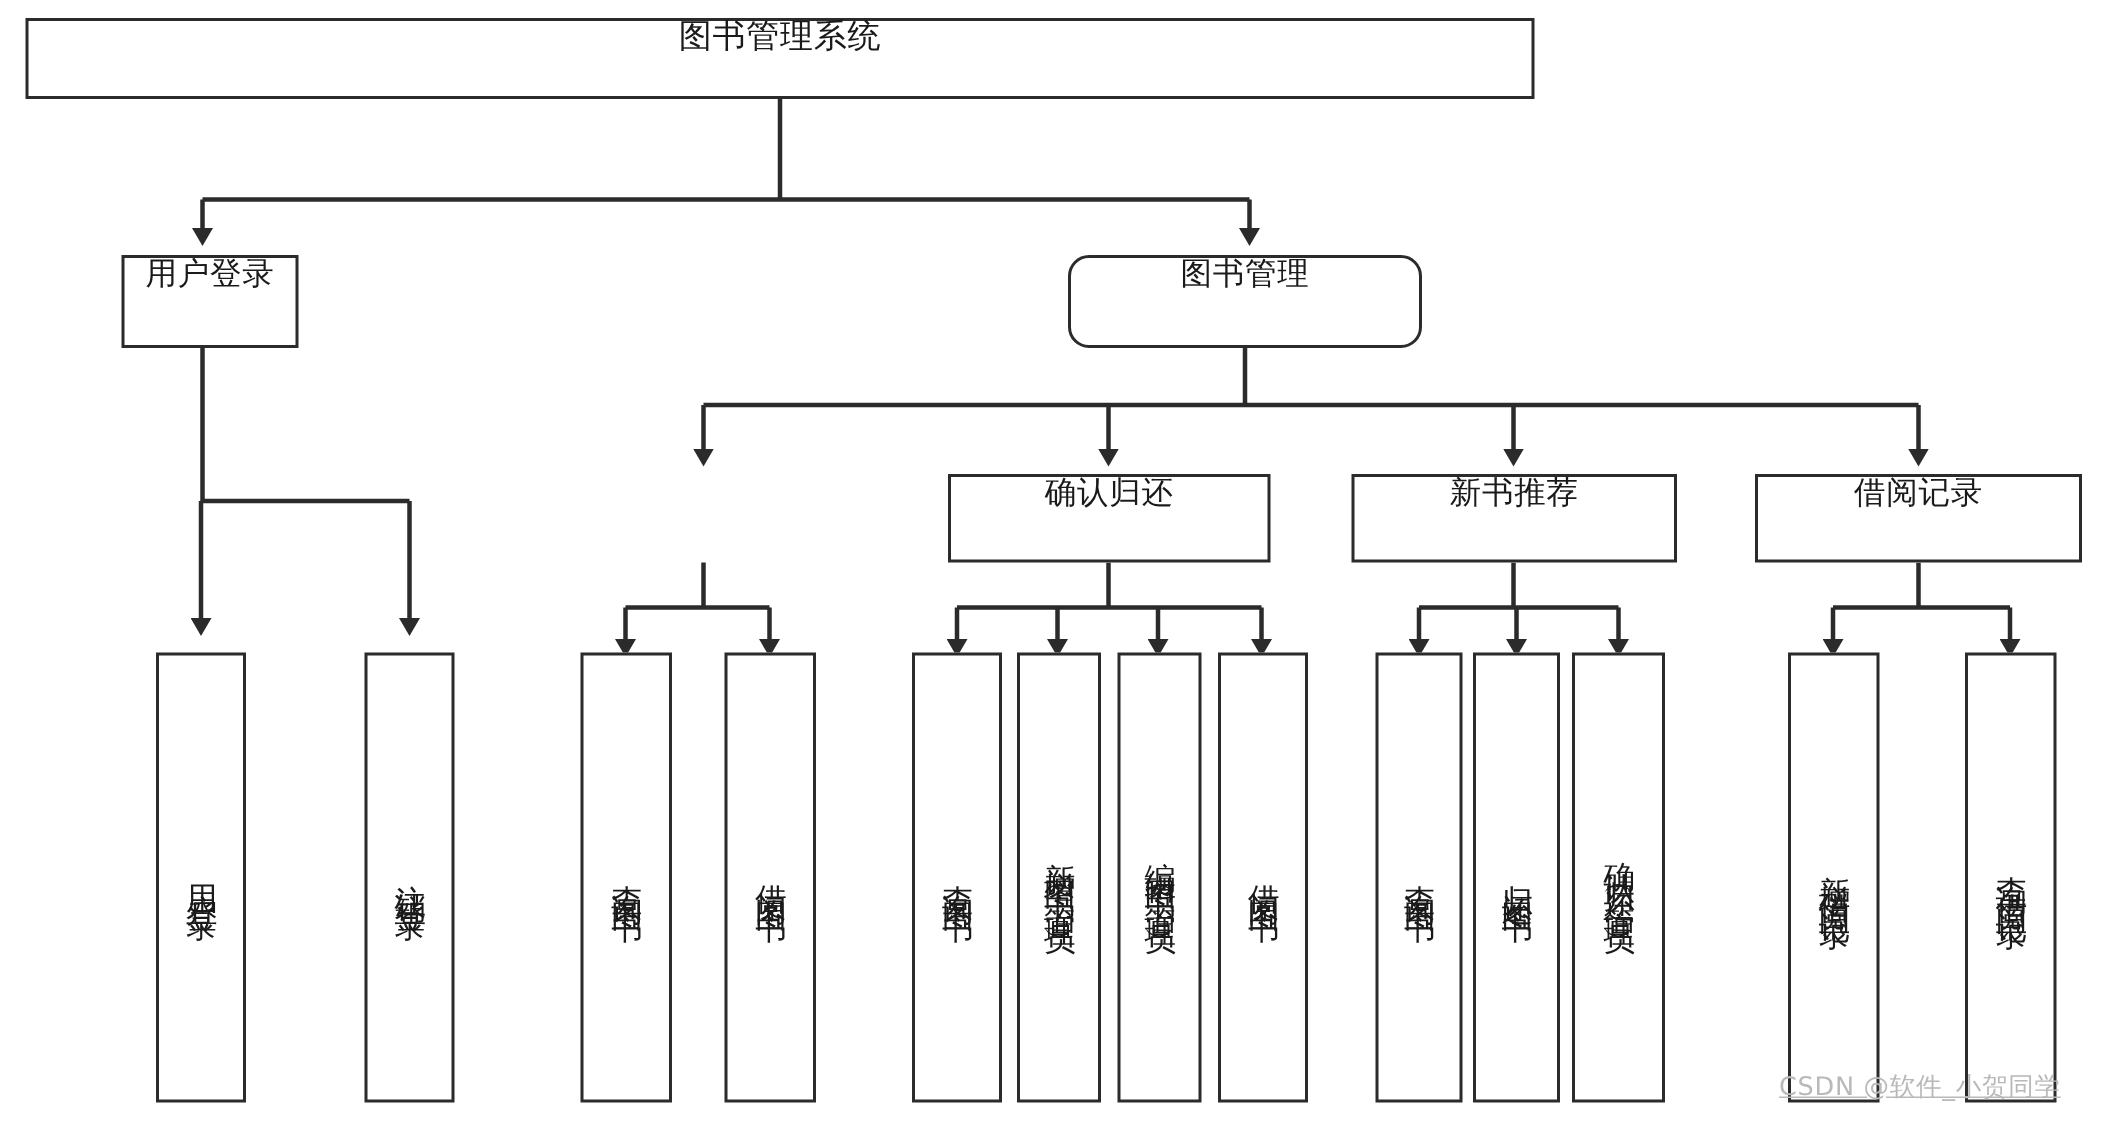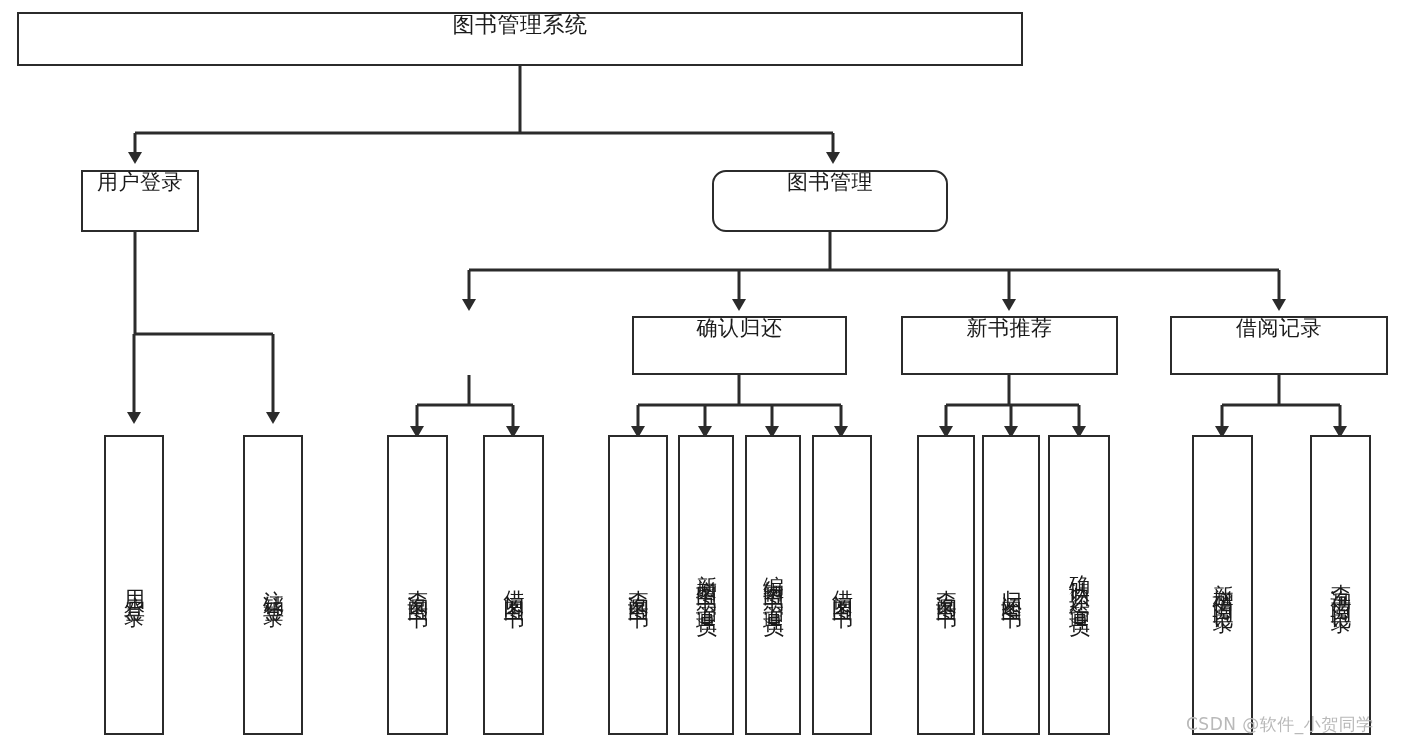--- a/index.html
+++ b/index.html
@@ -65,20 +65,21 @@
   }
   .watermark {
     position: absolute;
     left: 1186px;
     top: 713px;
     font-size: 17px;
     color: #b9b9b9;
     white-space: nowrap;
     letter-spacing: 0.5px;
     font-family: "DejaVu Sans", "Liberation Sans", sans-serif;
+    text-decoration: underline;
   }
 </style>
 </head>
 <body>
 
 <div id="canvas">
 
   <svg class="wires" viewBox="0 0 1405 747">
     <defs>
       <marker id="arrow" markerWidth="12" markerHeight="14" refX="1" refY="7" orient="auto" markerUnits="userSpaceOnUse">

